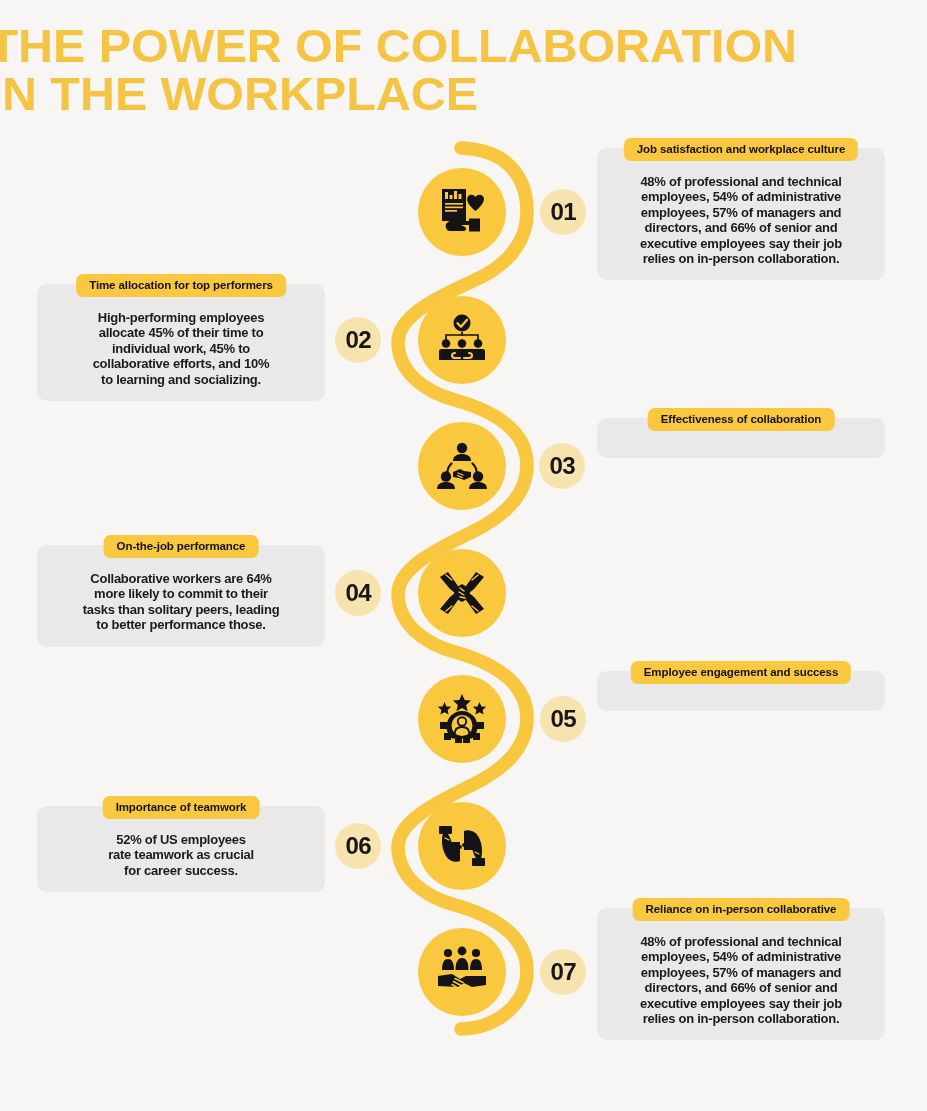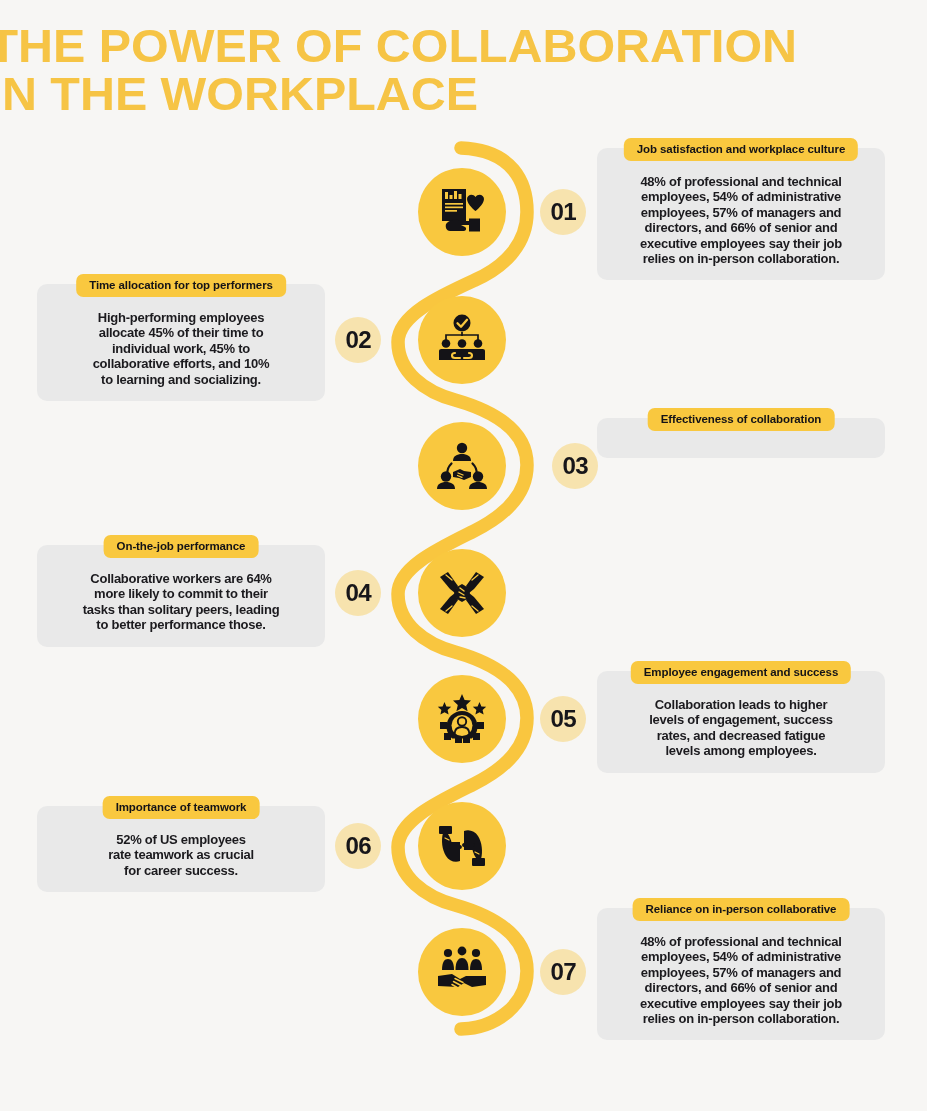--- a/index.html
+++ b/index.html
@@ -255,21 +255,21 @@
         <path d="M1 49 C1 44 5 42 10 42 C15 42 19 44 19 49 Z" fill="#141317"></path>
 
         <circle cx="42" cy="36.5" r="5.2" fill="#141317"></circle>
         <path d="M33 49 C33 44 37 42 42 42 C47 42 51 44 51 49 Z" fill="#141317"></path>
 
         <path d="M17 32 L24 29 L28 31 L35 32 L35 37 L28 40 L23 38 L17 37 Z" fill="#141317"></path>
         <path d="M22 33 L27 35" stroke="#f9c83f" stroke-width="1.3" stroke-linecap="round"></path>
         <path d="M21.5 35.5 L26 37.3" stroke="#f9c83f" stroke-width="1.3" stroke-linecap="round"></path>
       </svg>
     </div>
-    <div class="num-badge" style="left:552px; top:-23px">
+    <div class="num-badge" style="left:539px; top:-23px">
       <span>03</span>
     </div>
     <div class="card" style="left:597px; top:-48px">
       <div class="card-head">Effectiveness of collaboration</div>
     </div>
   </div>
 
   <div class="row" style="top:593px">
     <div class="icon-circle" style="left:418px; top:-44px">
       <svg width="52" height="52" viewBox="0 0 52 52">
@@ -326,26 +326,20 @@
         <circle cx="26" cy="32.5" r="10.5" fill="#f9c83f"></circle>
         <circle cx="26" cy="28.5" r="4.2" fill="none" stroke="#141317" stroke-width="1.9"></circle>
         <path d="M18.6 41 C18.6 36 22 34 26 34 C30 34 33.4 36 33.4 41" fill="none" stroke="#141317" stroke-width="1.9"></path>
       </svg>
     </div>
     <div class="num-badge" style="left:540px; top:-23px">
       <span>05</span>
     </div>
     <div class="card" style="left:597px; top:-48px">
       <div class="card-head">Employee engagement and success</div>
-      <div class="card-body">
-        <span class="ln">Collaboration leads to higher</span>
-        <span class="ln">levels of engagement, success</span>
-        <span class="ln">rates, and decreased fatigue</span>
-        <span class="ln">levels among employees.</span>
-      </div>
     </div>
   </div>
 
   <div class="row" style="top:846px">
     <div class="icon-circle" style="left:418px; top:-44px">
       <svg width="52" height="52" viewBox="0 0 52 52">
 
         <rect x="3" y="6" width="13" height="8" rx="1" fill="#141317"></rect>
         <path d="M7 13 C5 20 6 30 10 36 C13 41 19 43 24 41 L24 30 C20 30 17 28 16 24 C15 19 13 15 11 13 Z" fill="#141317"></path>
 

